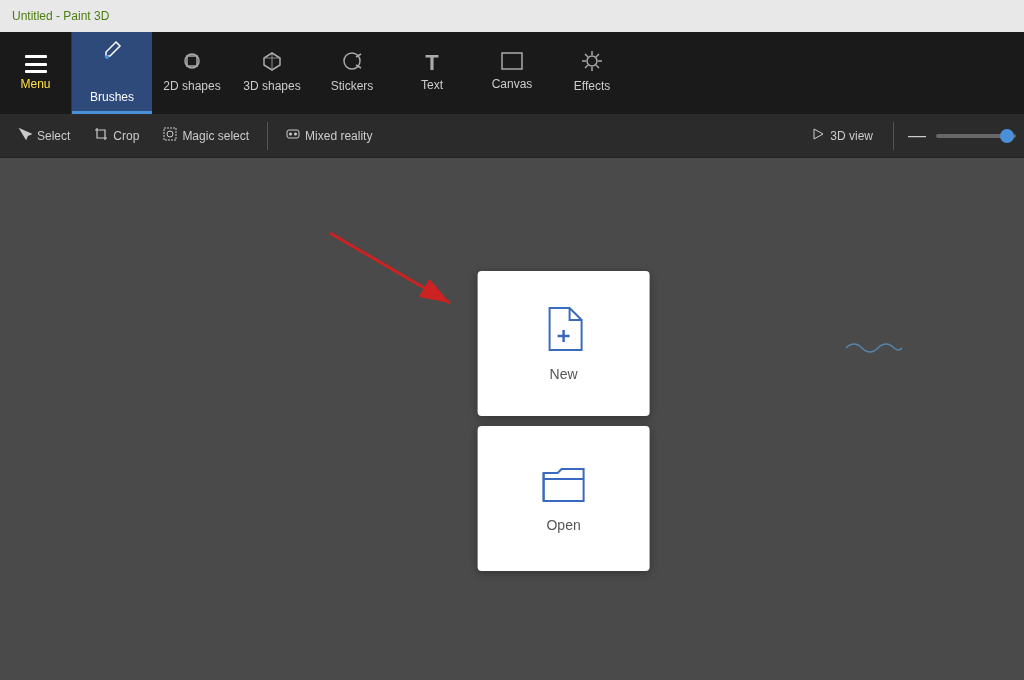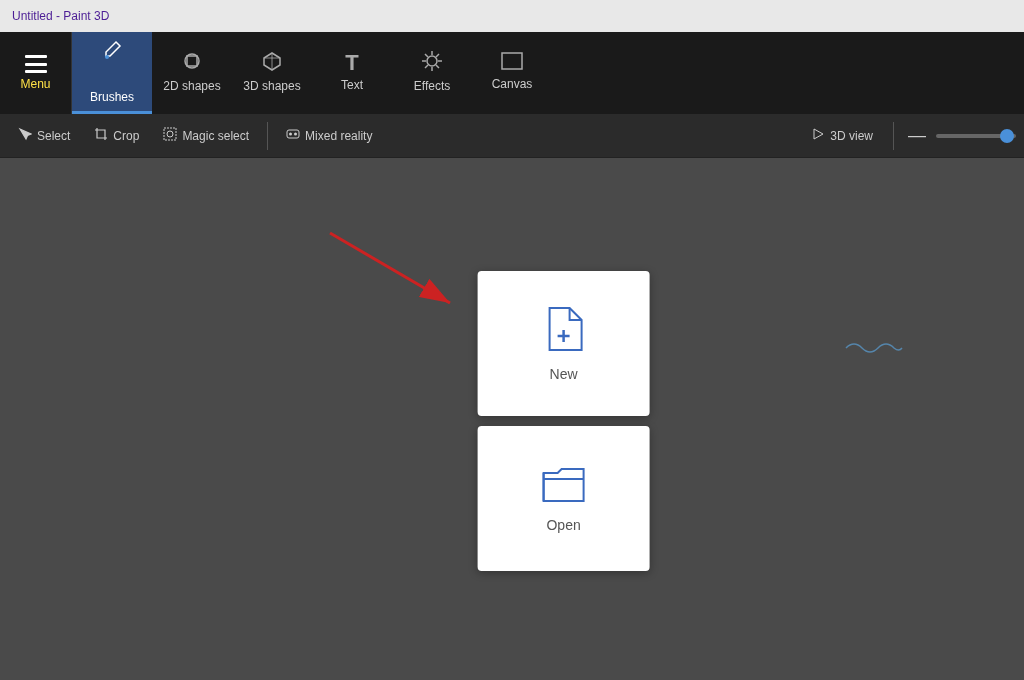--- a/index.html
+++ b/index.html
@@ -12,21 +12,21 @@
     }
 
     
     #title-bar {
       height: 28px;
       background: #e8e8e8;
       display: flex;
       align-items: center;
       padding: 16px 12px;
       font-size: 12px;
-      color: #4c1d95;
+      color: #4d7c0f;
     }
 
     
     #toolbar {
       height: 82px;
       background: #1a1a1a;
       display: flex;
       align-items: stretch;
     }
 
@@ -250,50 +250,60 @@
   <div class="tool-btn">
     <span class="tool-icon">
       <svg width="22" height="22" viewBox="0 0 22 22" fill="none">
         <path d="M11 3L19 8V15L11 20L3 15V8Z" stroke="#aaa" stroke-width="1.5" fill="none"></path>
         <path d="M11 3L11 20M3 8L19 8" stroke="#aaa" stroke-width="0.8"></path>
       </svg>
     </span>
     <span>3D shapes</span>
   </div>
 
+  <div class="tool-btn">
+    <span class="tool-icon">
+      <svg width="22" height="22" viewBox="0 0 22 22" fill="none">
+        <circle cx="11" cy="11" r="8" stroke="#aaa" stroke-width="1.5"></circle>
+        <line x1="15" y1="7" x2="20" y2="4" stroke="#aaa" stroke-width="1.5"></line>
+        <line x1="15" y1="15" x2="20" y2="18" stroke="#aaa" stroke-width="1.5"></line>
+      </svg>
+    </span>
+    <span>Stickers</span>
+  </div>
 
   <div class="tool-btn">
     <span class="tool-icon" style="color:#aaa;font-size:22px;font-weight:bold;">T</span>
     <span>Text</span>
+  </div>
+
+  <div class="tool-btn">
+    <span class="tool-icon">
+      <svg width="22" height="18" viewBox="0 0 22 18" fill="none">
+        <rect x="1" y="1" width="20" height="16" stroke="#aaa" stroke-width="1.5" fill="none"></rect>
+      </svg>
+    </span>
+    <span>Canvas</span>
   </div>
 
   <div class="tool-btn">
     <span class="tool-icon">
       <svg width="22" height="22" viewBox="0 0 22 22" fill="none">
         <circle cx="11" cy="11" r="5" fill="none" stroke="#aaa" stroke-width="1.5"></circle>
         <line x1="11" y1="1" x2="11" y2="5" stroke="#aaa" stroke-width="1.5"></line>
         <line x1="11" y1="17" x2="11" y2="21" stroke="#aaa" stroke-width="1.5"></line>
         <line x1="1" y1="11" x2="5" y2="11" stroke="#aaa" stroke-width="1.5"></line>
         <line x1="17" y1="11" x2="21" y2="11" stroke="#aaa" stroke-width="1.5"></line>
         <line x1="4" y1="4" x2="7" y2="7" stroke="#aaa" stroke-width="1.5"></line>
         <line x1="15" y1="15" x2="18" y2="18" stroke="#aaa" stroke-width="1.5"></line>
         <line x1="18" y1="4" x2="15" y2="7" stroke="#aaa" stroke-width="1.5"></line>
         <line x1="7" y1="15" x2="4" y2="18" stroke="#aaa" stroke-width="1.5"></line>
       </svg>
     </span>
     <span>Effects</span>
-  </div>
-
-  <div class="tool-btn">
-    <span class="tool-icon">
-      <svg width="22" height="18" viewBox="0 0 22 18" fill="none">
-        <rect x="1" y="1" width="20" height="16" stroke="#aaa" stroke-width="1.5" fill="none"></rect>
-      </svg>
-    </span>
-    <span>Canvas</span>
   </div>
 </div>
 
 <div id="secondary-toolbar">
   <div class="sec-tool">
     <span class="sec-icon">
       <svg width="14" height="14" viewBox="0 0 14 14" fill="none">
         <path d="M2 2L8 12L9.5 8.5L13 7Z" stroke="#ccc" stroke-width="1.2" fill="#ccc"></path>
       </svg>
     </span>

